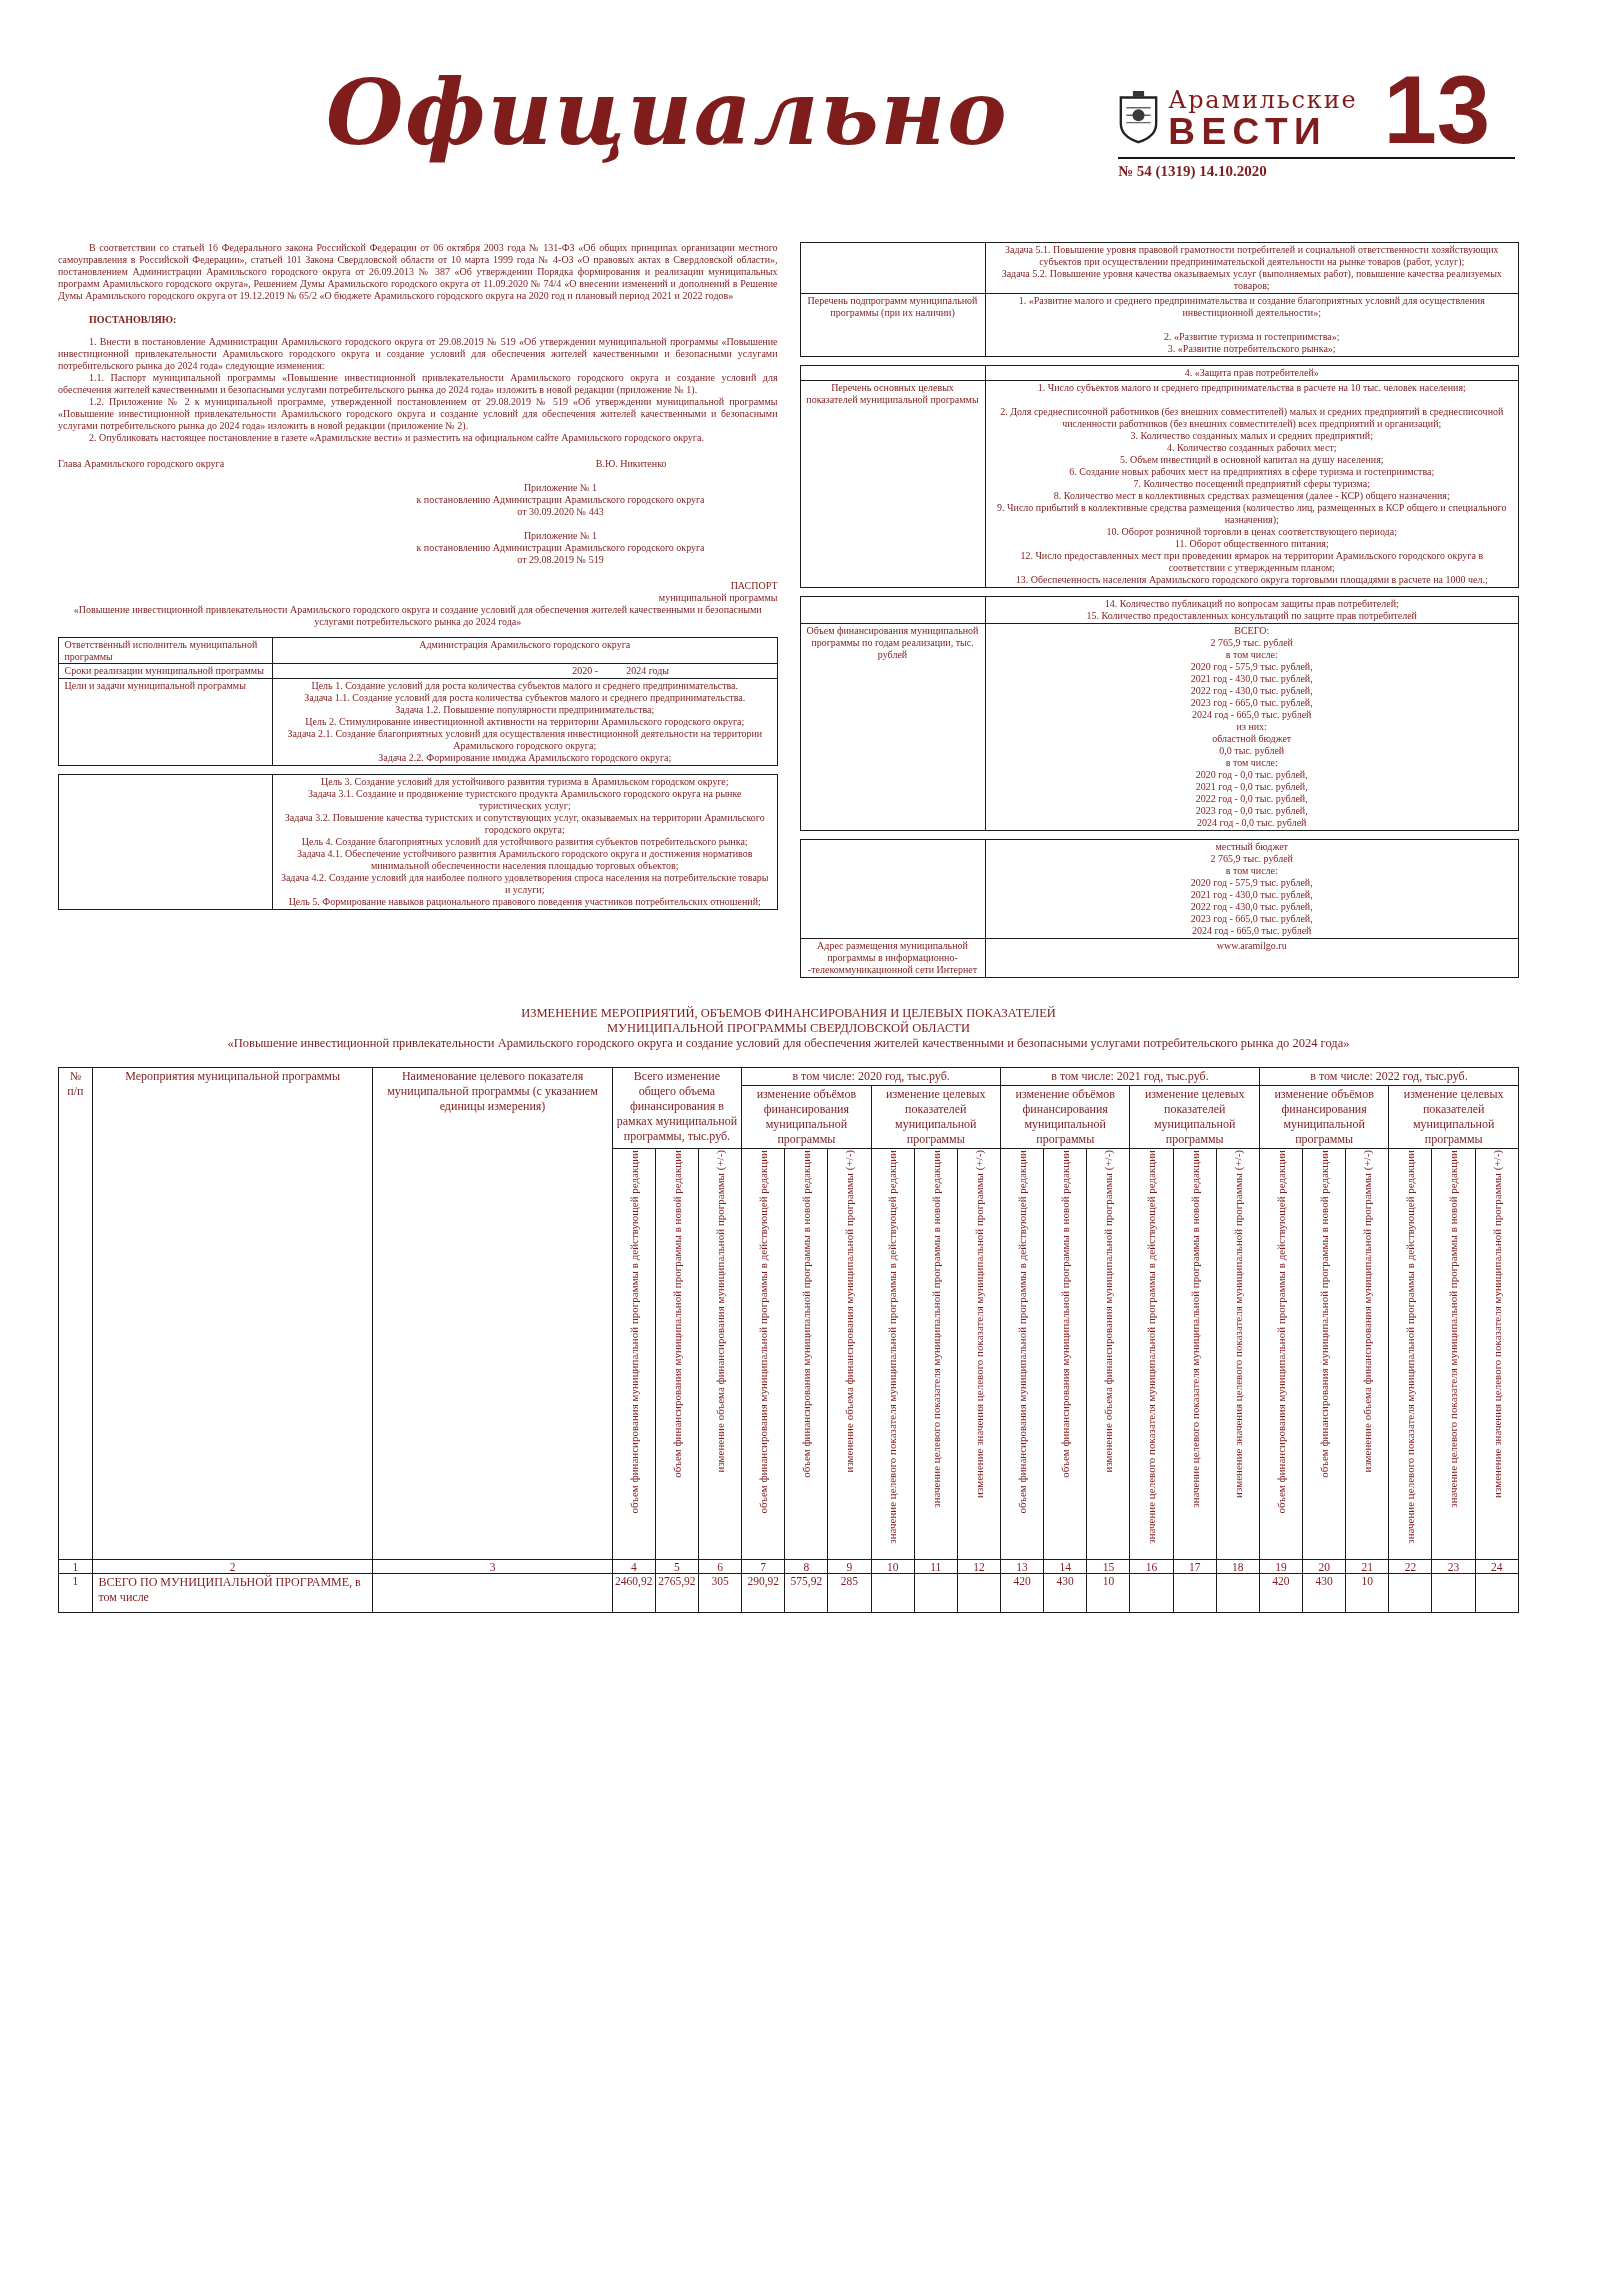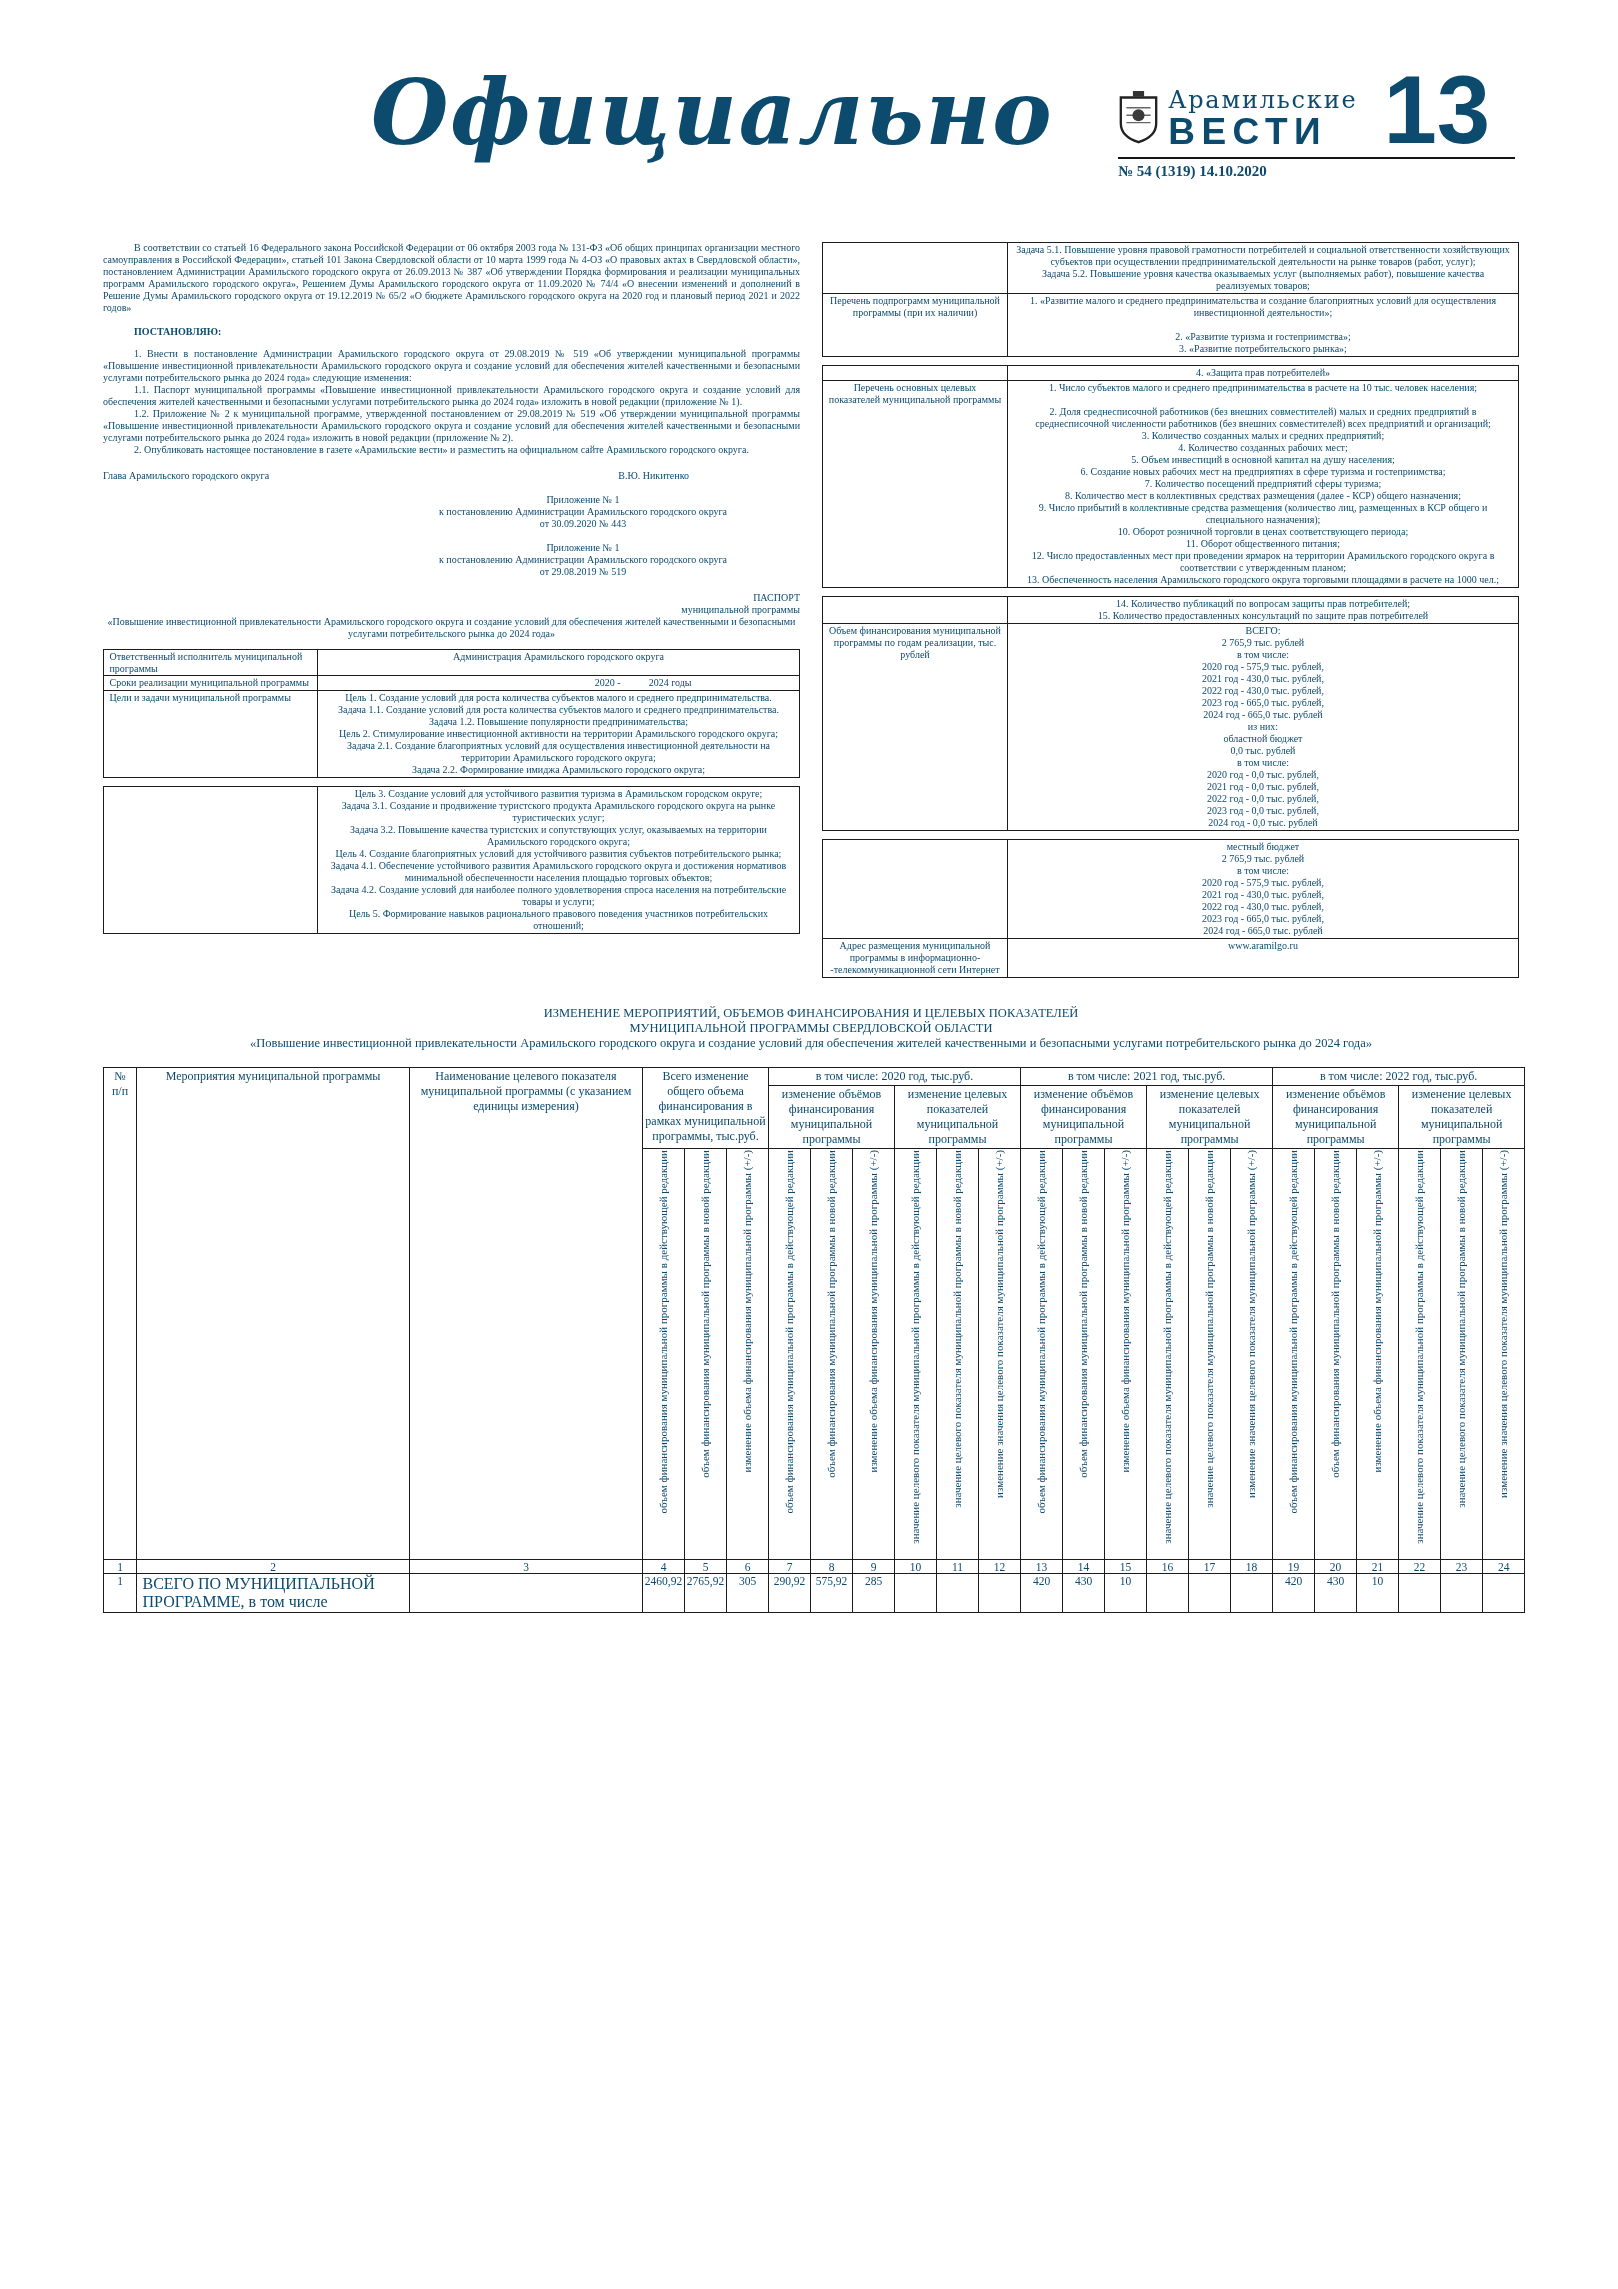--- a/index.html
+++ b/index.html
@@ -1,20 +1,20 @@
 <!DOCTYPE html>
 <html style="font-size:14.8px"><head>
 <meta charset="utf-8">
 <style>
   * { box-sizing: border-box; }
   html,body { margin:0; padding:0; background:#ffffff; }
   .page {
     position:relative; width:1619px; height:2290px; background:#fff;
-    font-family:"Liberation Serif","DejaVu Serif",serif; color:#0c4a6e;
-    padding:54px 100px 37px 103px; overflow:hidden;
+    font-family:"Liberation Serif","DejaVu Serif",serif; color:#7f1d1d;
+    padding:54px 100px 37px 58px; overflow:hidden;
   }
 
   
   .masthead { position:relative; height:181px; }
   .script-title {
     position:absolute; left:268px; top:5.5px;
     font-family:"DejaVu Serif",serif; font-style:italic; font-weight:700;
     font-size:89px; letter-spacing:1.8px;
   }
   .brand { position:absolute; right:4px; top:16.6px; width:397px; }
@@ -54,21 +54,21 @@
   .bigtable col.nc { width:42px; }
   .bigtable td { border:1.1px solid #1c1c1c; padding:0.9px 1.8px; text-align:center; vertical-align:top;
                  font-size:12px; overflow:hidden; }
   .bh { vertical-align:middle; }
   .bh.top { vertical-align:top; }
   .rot-td { vertical-align:bottom; height:411px; padding:1.8px 0.9px; }
   .rot { display:inline-block; writing-mode:vertical-rl; transform:rotate(180deg);
          max-height:404px; line-height:1.12; font-size:11px; text-align:left; }
   .num-row td { font-size:11.5px; padding:0.9px 0; }
   .data-row td { height:39px; font-size:11.5px; }
-  .data-row .name-cell { text-align:left; padding-left:5.5px; font-size:16px; }
+  .data-row .name-cell { text-align:left; padding-left:5.5px; font-size:12px; }
 </style>
 </head>
 <body>
 
 <div class="page">
 
   <header class="masthead">
     <div class="script-title">Официально</div>
     <div class="brand">
       <div class="brand-row">

